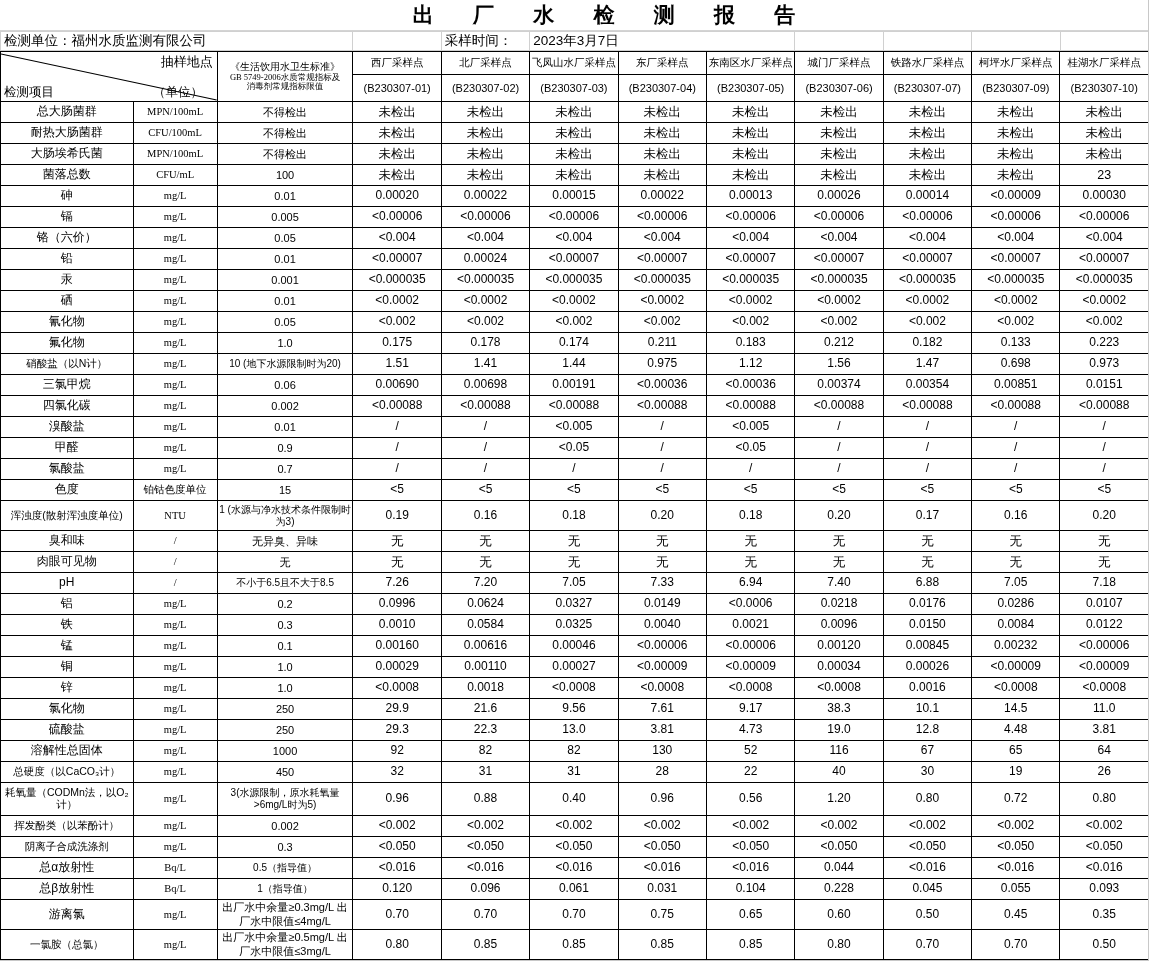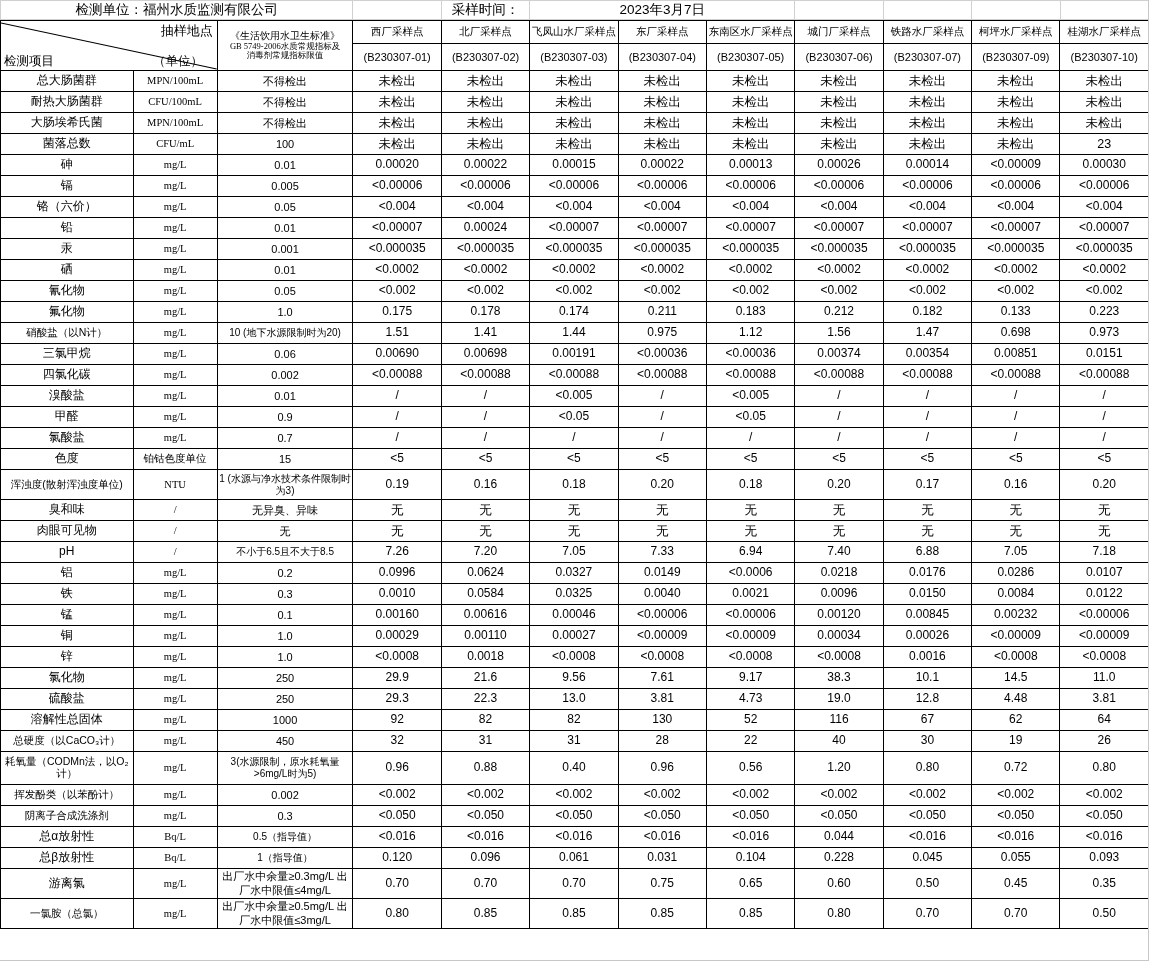--- a/index.html
+++ b/index.html
@@ -46,21 +46,21 @@
     font-size:13.5px;
   }
   table.info td{
     border:1px solid #d0d0d0;
     height:17px;
     padding:0 3px;
     vertical-align:middle;
     white-space:nowrap;
     overflow:hidden;
   }
-  .info-label{text-align:center;}
+  .info-label{text-align:left;}
 
   
   table.main{
     border-collapse:collapse;
     table-layout:fixed;
     width:1149px;
     font-size:12px;
   }
   table.main td, table.main th{
     border:1px solid #000;
@@ -108,20 +108,23 @@
 
   tr.r-norm td{height:20px;}
   tr.r-tall td{height:29px;margin-top:32px;}
   tr.r-xtall td{height:32px;}
 </style>
 </head>
 <body>
 
 <div id="sheet">
 
+  <div class="title-row">
+    <div class="title">出 厂 水 检 测 报 告</div>
+  </div>
 
   <table class="info">
     <colgroup>
       <col style="width:123px">
         <col style="width:78px">
         <col style="width:126px">
       <col style="width:82px">
         <col style="width:82px">
         <col style="width:82px">
       <col style="width:82px">
@@ -622,21 +625,21 @@
           <td class="item">溶解性总固体</td>
           <td class="unit">mg/L</td>
           <td class="std">1000</td>
           <td class="val">92</td>
           <td class="val">82</td>
           <td class="val">82</td>
           <td class="val">130</td>
           <td class="val">52</td>
           <td class="val">116</td>
           <td class="val">67</td>
-          <td class="val">62</td>
+          <td class="val">65</td>
           <td class="val">64</td>
         </tr>
         <tr class="r-norm">
           <td class="item small">总硬度（以CaCO₃计）</td>
           <td class="unit">mg/L</td>
           <td class="std">450</td>
           <td class="val">32</td>
           <td class="val">31</td>
           <td class="val">31</td>
           <td class="val">28</td>

